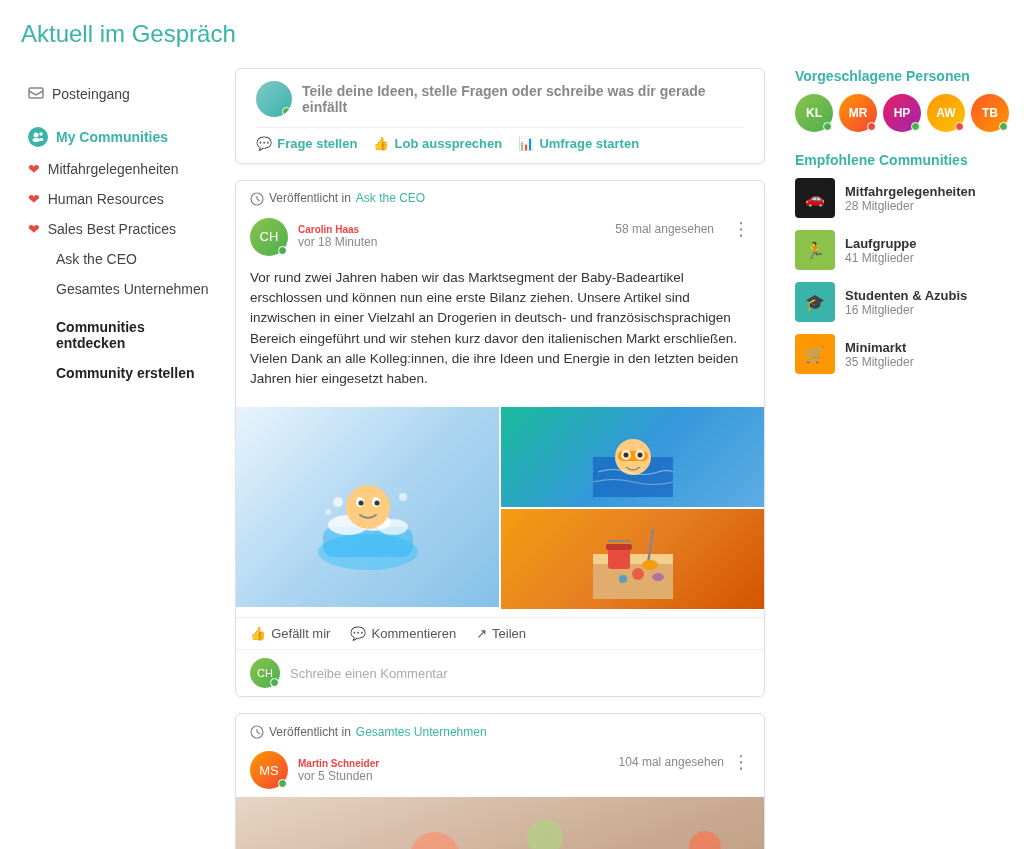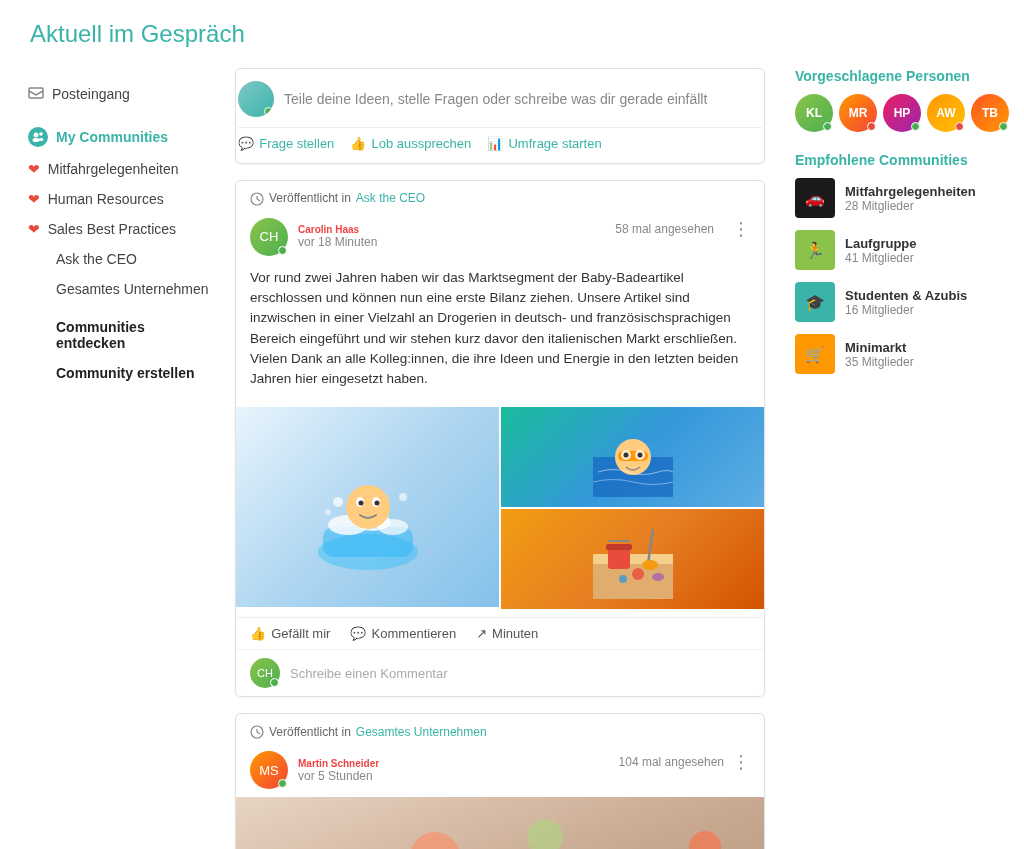--- a/index.html
+++ b/index.html
@@ -1,40 +1,40 @@
 <!DOCTYPE html>
 <html><head>
   <meta charset="utf-8">
   <style>
     * { box-sizing: border-box; margin: 0; padding: 0; }
     body { font-family: 'Segoe UI', Arial, sans-serif; background: #f3f2f1; color: #333; font-size: 14px; }
 
     .app-container { display: flex; flex-direction: column; min-height: 849px; background: #fff; }
 
     
-    .page-header { padding: 20px 30px 10px 30px; }
+    .page-header { padding: 20px 30px 10px 21px; }
     .page-title { color: #3ab4a8; font-size: 24px; font-weight: 300; }
 
     
     .main-layout { display: flex; flex: 1; padding: 10px 0; }
 
     
     .sidebar { width: 220px; min-width: 220px; padding: 10px 0 10px 20px; }
     .sidebar-item { display: flex; align-items: center; padding: 6px 8px; cursor: pointer; border-radius: 4px; margin-bottom: 2px; color: #444; font-size: 14px; }
     .sidebar-item .sidebar-icon { margin-right: 8px; color: #888; font-size: 15px; }
     .sidebar-item.active { font-weight: 600; color: #3ab4a8; }
     .sidebar-item.favorite .heart-icon { color: #e74c3c; margin-right: 8px; }
     .sidebar-bold { font-weight: 700; color: #222; }
     .sidebar-community-icon { width: 20px; height: 20px; border-radius: 50%; background: #3ab4a8; display: flex; align-items: center; justify-content: center; margin-right: 8px; color: white; font-size: 11px; }
 
     
     .content-area { flex: 1; padding: 0 15px; max-width: 560px; }
 
     
-    .composer { background: #fff; border: 1px solid #e0e0e0; border-radius: 6px; padding: 12px 2px; margin-bottom: 16px; box-shadow: 0 1px 3px rgba(0,0,0,0.05); }
+    .composer { background: #fff; border: 1px solid #e0e0e0; border-radius: 6px; padding: 12px 20px; margin-bottom: 16px; box-shadow: 0 1px 3px rgba(0,0,0,0.05); font-weight: bold; }
     .composer-input-row { display: flex; align-items: center; margin-bottom: 10px; }
     .composer-avatar { width: 36px; height: 36px; border-radius: 50%; background: #ccc; margin-right: 10px; overflow: hidden; display: flex; align-items: center; justify-content: center; flex-shrink: 0; position: relative; }
     .composer-avatar-img { width: 100%; height: 100%; background: linear-gradient(135deg, #7ec8c8, #3ab4a8); border-radius: 50%; }
     .composer-avatar-dot { position: absolute; bottom: 1px; right: 1px; width: 9px; height: 9px; background: #4caf50; border-radius: 50%; border: 1.5px solid white; }
     .composer-placeholder { color: #888; font-size: 14px; flex: 1; }
     .composer-actions { display: flex; gap: 16px; border-top: 1px solid #eee; padding-top: 8px; }
     .composer-action { display: flex; align-items: center; gap: 5px; color: #3ab4a8; font-size: 13px; cursor: pointer; }
 
     
     .post-card { background: #fff; border: 1px solid #e0e0e0; border-radius: 6px; margin-bottom: 16px; box-shadow: 0 1px 3px rgba(0,0,0,0.05); overflow: hidden; }
@@ -295,21 +295,21 @@
           <div class="post-action">
             <span>👍</span>
             <span>Gefällt mir</span>
           </div>
           <div class="post-action">
             <span>💬</span>
             <span>Kommentieren</span>
           </div>
           <div class="post-action">
             <span>↗</span>
-            <span>Minuten</span>
+            <span>Teilen</span>
           </div>
         </div>
 
         <div class="post-comment-row">
           <div class="post-avatar" style="width:30px; height:30px;">
             <div class="post-avatar-inner av1" style="width:30px; height:30px; font-size:11px; display:flex; align-items:center; justify-content:center; border-radius:50; color:white; border-radius:50%;">CH</div>
             <div class="post-avatar-dot"></div>
           </div>
           <span class="post-comment-placeholder">Schreibe einen Kommentar</span>
         </div>

